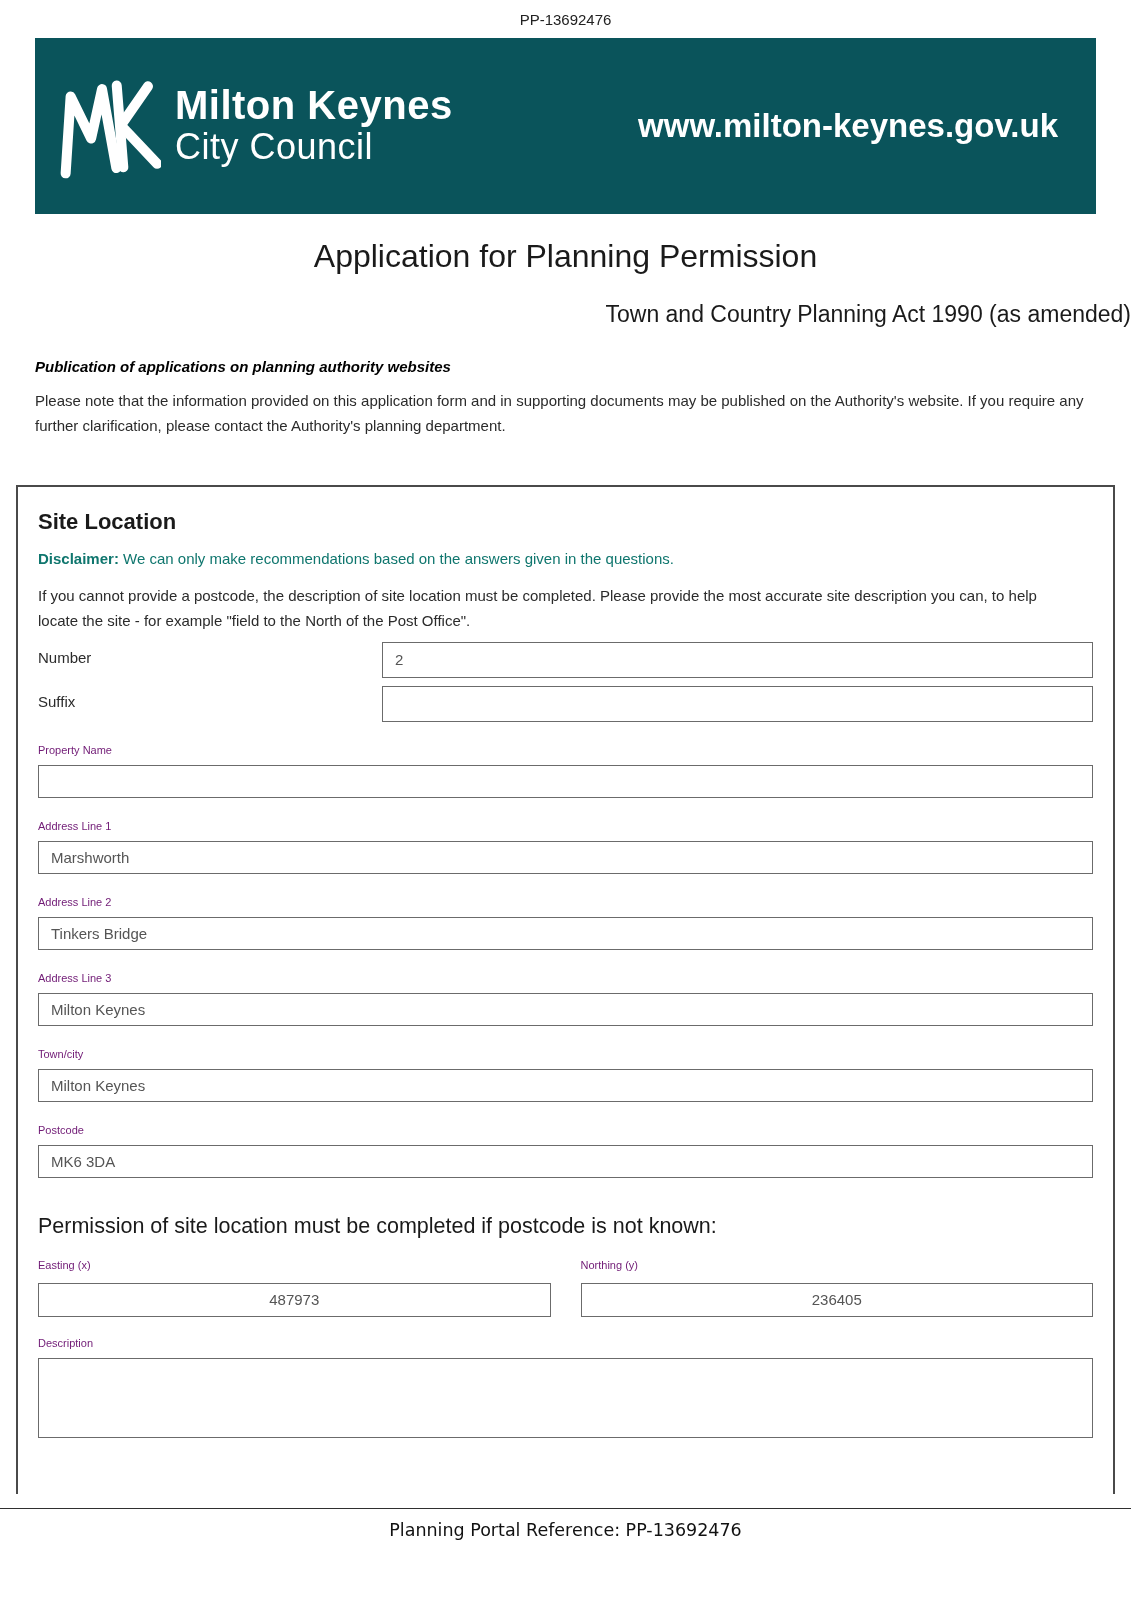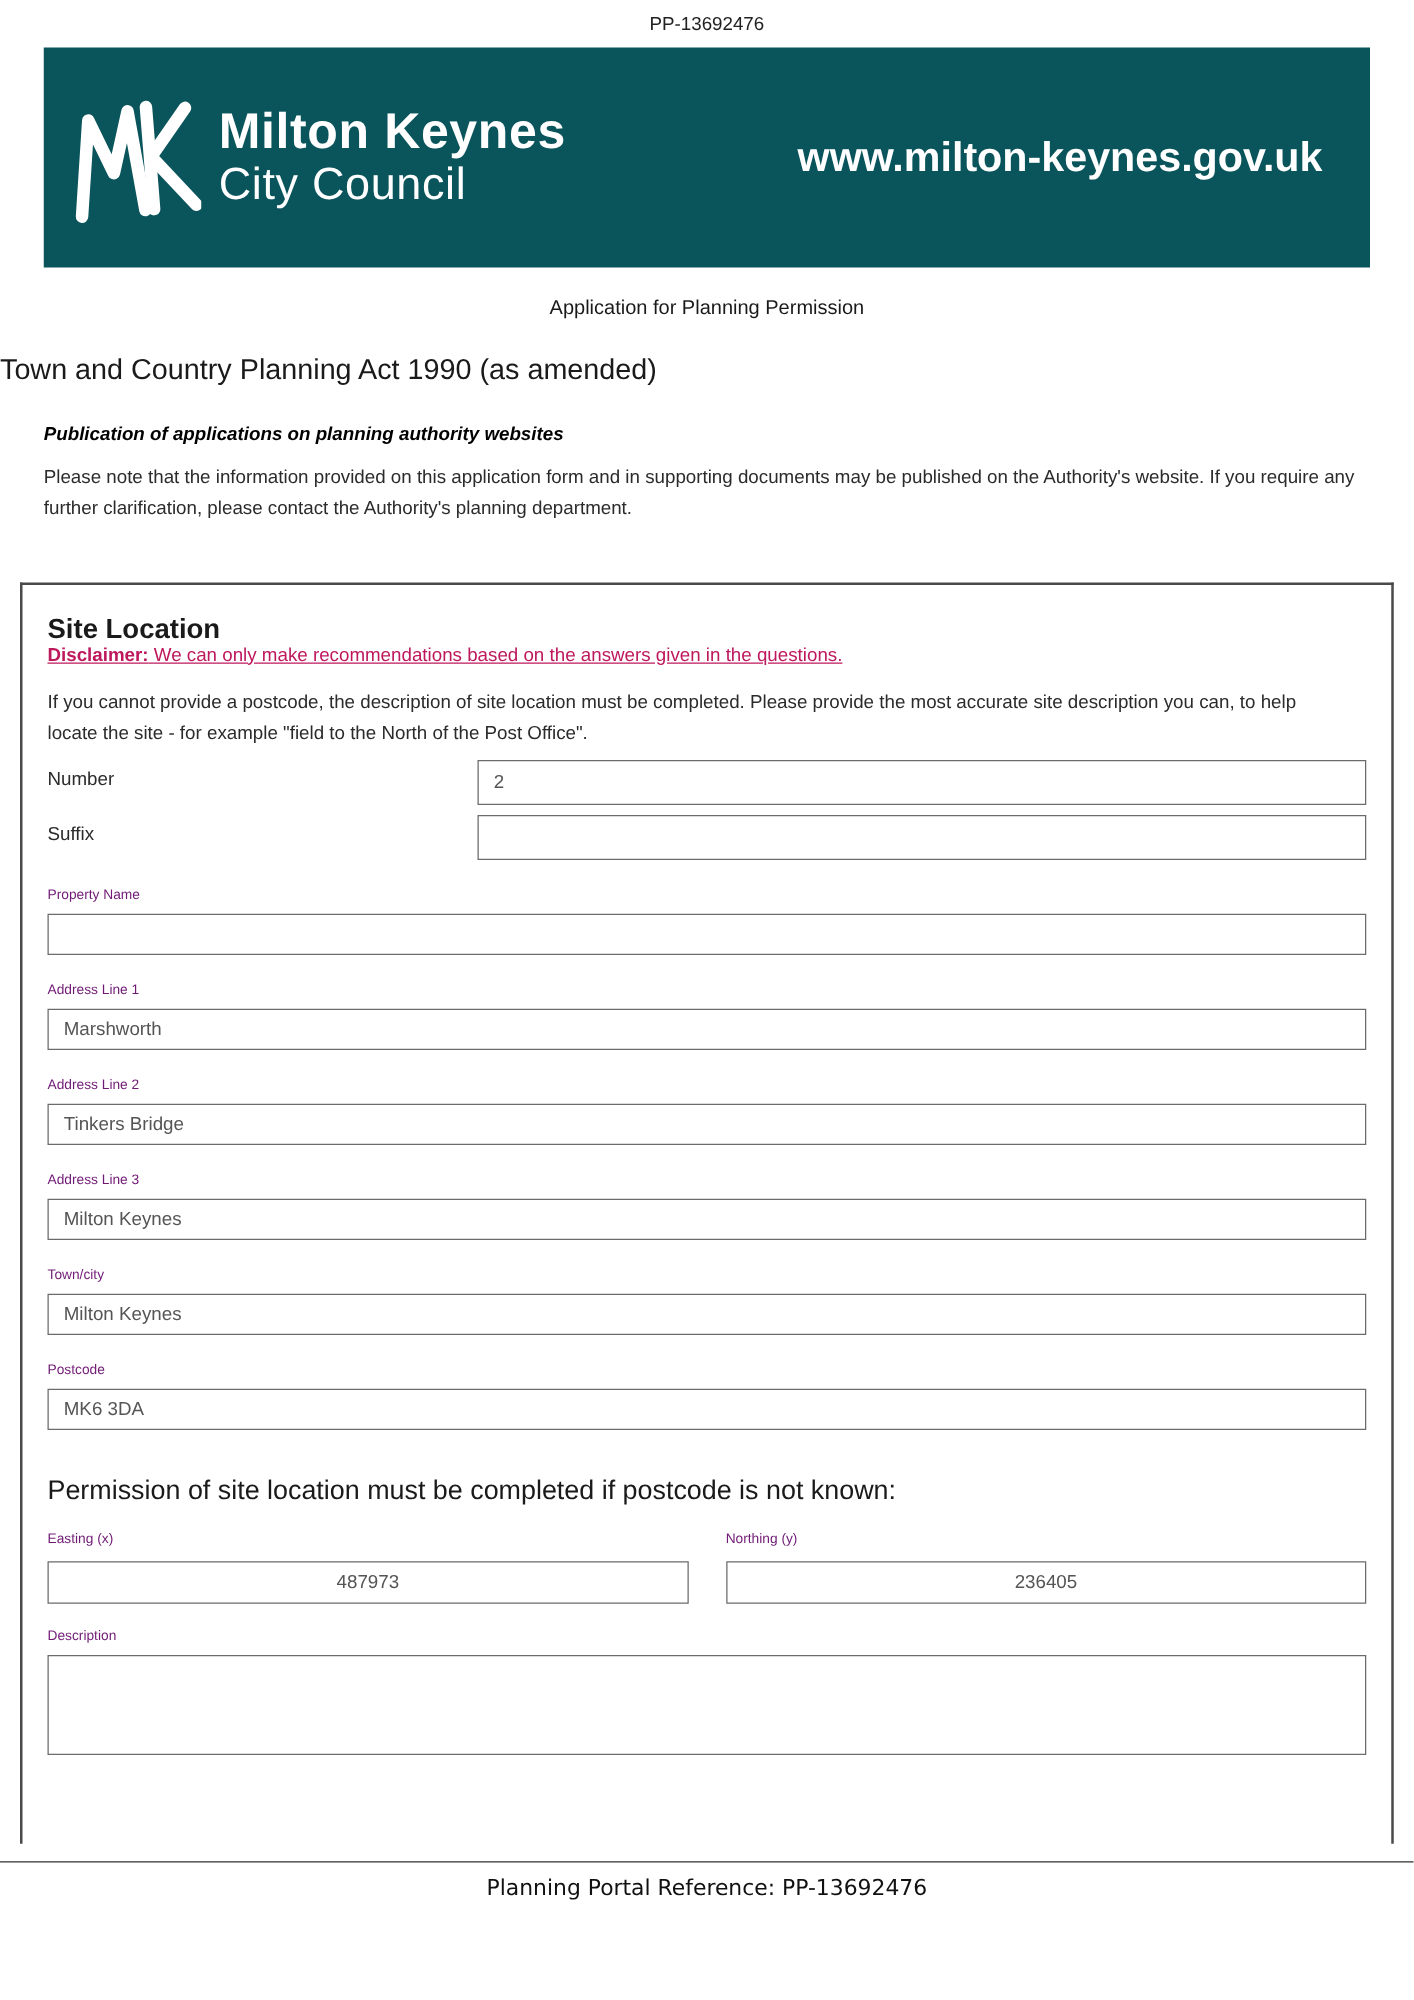--- a/index.html
+++ b/index.html
@@ -24,35 +24,35 @@
     display: flex;
     align-items: center;
     justify-content: space-between;
     padding: 0 38px 0 14px;
   }
   .brand { display: flex; align-items: center; }
   .brand svg { display: block; margin-right: 14px; }
   .brand-line1 { color: #fff; font-size: 40px; font-weight: bold; line-height: 1.05; letter-spacing: 0.5px; }
   .brand-line2 { color: #fff; font-size: 36px; font-weight: 400; line-height: 1.15; letter-spacing: 0.5px; }
   .website { color: #fff; font-size: 33px; font-weight: bold; }
-  .title { margin-top: 24px; text-align: center; font-size: 16px; font-weight: 400; color: #1a1a1a; }
-  .subtitle { margin-top: 26px; text-align: left; font-size: 23px; font-weight: 400; color: #1a1a1a; }
+  .title { margin-top: 24px; text-align: center; font-size: 32px; font-weight: 400; color: #1a1a1a; }
+  .subtitle { margin-top: 26px; text-align: right; font-size: 23px; font-weight: 400; color: #1a1a1a; }
   .content { margin: 0 35px; }
   .pub-heading { margin-top: 30px; font-size: 15px; font-weight: bold; color: #000000; font-style: italic; }
   .pub-text { margin-top: 14px; font-size: 15px; line-height: 1.65; color: #2b2b2b; max-width: 1060px; }
   .box {
     margin: 46px 16px 0 16px;
     border: 2px solid #4a4a4a;
     border-bottom: 0;
     height: 1009px;
     overflow: hidden;
     padding: 16px 20px 0 20px;
   }
   .box h3 { font-size: 22px; font-weight: bold; color: #1a1a1a; margin-top: 6px; }
-  .disclaimer { font-size: 15px; color: #be185d; text-decoration: underline; }
+  .disclaimer { margin-top: 15px; font-size: 15px; color: #0f766e; }
   .instructions { margin-top: 16px; font-size: 15px; line-height: 1.7; color: #2b2b2b; max-width: 1035px; }
   .row { display: flex; align-items: flex-start; margin-top: 8px; }
   .row-label { width: 344px; font-size: 15px; color: #2b2b2b; padding-top: 7px; }
   input, textarea {
     border: 1px solid #6b6b6b;
     background: #fff;
     font-family: "Liberation Sans", sans-serif;
     font-size: 15px;
     color: #555;
     outline: none;

